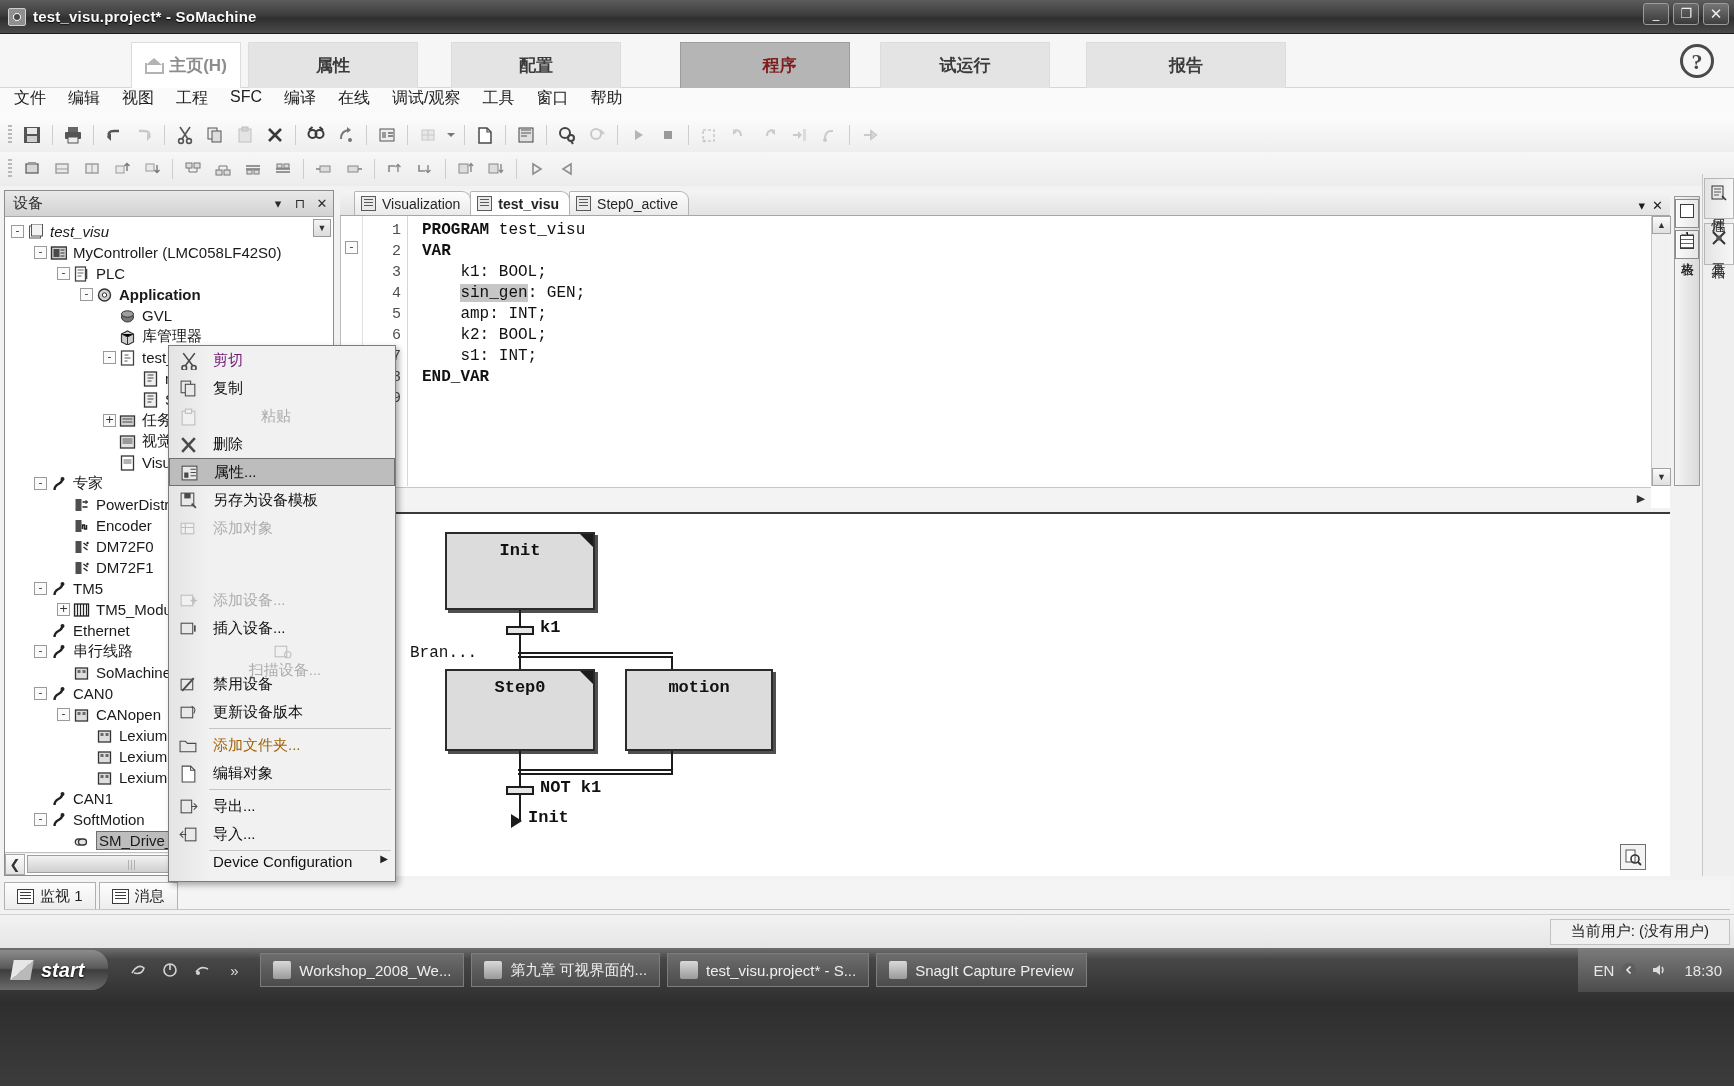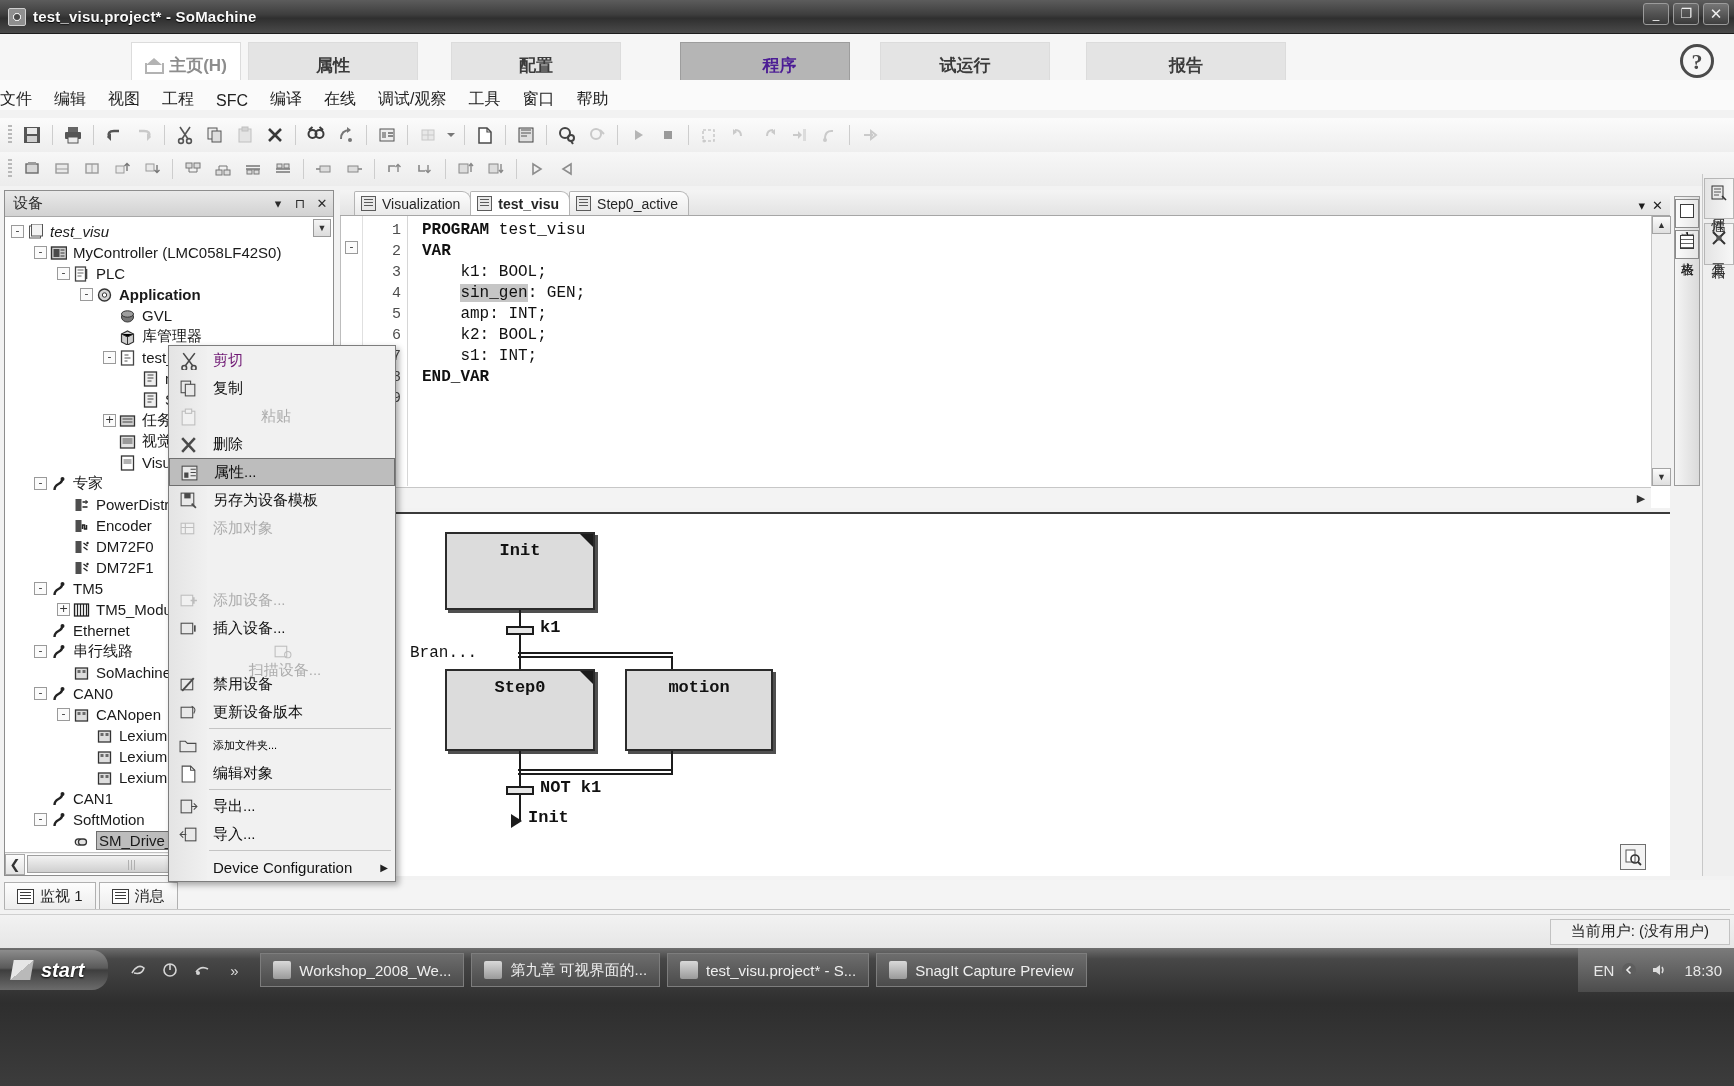--- a/index.html
+++ b/index.html
@@ -41,35 +41,35 @@
     position: absolute; left: 0; top: 34px; width: 1734px; height: 54px;
     background: #f6f6f6; border-bottom: 1px solid #d7d7d7;
   }
   .rtab {
     position: absolute; top: 8px; height: 46px;
     background: #e4e4e4; border: 1px solid #dcdcdc; border-bottom: none;
     font-size: 17px; color: #3b3b3b; font-weight: bold;
     display: flex; align-items: center; justify-content: center;
   }
   .rtab.active-home { background: #ffffff; color: #8d8d8d; font-weight: bold; }
-  .rtab.active-sel { background: #b5b5b5; border-color:#9d9d9d; color: #4c1d95; padding-left: 29px; }
+  .rtab.active-sel { background: #b5b5b5; border-color:#9d9d9d; color: #7f1d1d; padding-left: 29px; }
   .home-ico { width: 17px; height: 15px; margin-right: 7px; position: relative; flex:none; }
   .home-ico::before { content:""; position:absolute; left:0; top:5px; width:15px; height:9px;
      border:2px solid #b3b3b3; border-top:none; }
   .home-ico::after { content:""; position:absolute; left:1px; top:0px; width:0; height:0;
      border-left:8px solid transparent; border-right:8px solid transparent; border-bottom:7px solid #b3b3b3; }
   .help-ico {
     position: absolute; right: 20px; top: 10px; width: 34px; height: 34px; border-radius: 50%;
     border: 3px solid #4a4a4a; color: #4a4a4a; font-size: 22px; font-weight: bold;
     text-align: center; line-height: 29px; font-family: "Liberation Serif", serif;
   }
 
   
-  .menubar { position: absolute; left: 0; top: 80px; width: 1734px; height: 30px;
-    background: #fafafa; display: flex; align-items: flex-end; }
+  .menubar { position: absolute; left: 0; top: 88px; width: 1734px; height: 30px;
+    background: #fafafa; display: flex; align-items: flex-start; padding-left: 14px; }
   .menuitem { font-size: 16px; color: #222; margin-right: 22px; white-space: nowrap; }
 
   
   .toolbar { position: absolute; left: 0; width: 1734px; height: 34px;
      background: linear-gradient(to bottom,#fbfbfb,#eeeeee); display: flex; align-items: center; }
   .toolbar.t1 { top: 118px; }
   .toolbar.t2 { top: 152px; background: linear-gradient(to bottom,#f7f7f7,#ececec); }
   .tgrip { width: 4px; height: 20px; margin: 0 5px 0 8px;
      background: repeating-linear-gradient(to bottom, #b9b9b9 0 2px, transparent 2px 4px); }
   .tbtn { width: 28px; height: 26px; margin: 0 1px; position: relative;
@@ -1208,21 +1208,21 @@
           </span>
           <span style="font-size: 15px; padding-left: 6px; color: rgb(17, 17, 17); white-space: nowrap;">更新设备版本</span>
         </div>
         <div style="height: 1px; background: rgb(196, 196, 196); margin: 2px 4px 2px 40px;"></div>
         <div style="position: relative; height: 28px; display: flex; align-items: center;">
           <span style="width: 38px; display: flex; align-items: center; justify-content: center; flex: 0 0 auto;">
             <svg width="19" height="19" viewBox="0 0 18 18">
               <path d="M1 5 h5 l2 2 h8 v8 h-15 z" fill="#e9e9e9" stroke="#4a4a4a"></path>
             </svg>
           </span>
-          <span style="font-size: 11px; padding-left: 6px; color: #000000; white-space: nowrap;">添加文件夹...</span>
+          <span style="font-size: 15px; padding-left: 6px; color: #a16207; white-space: nowrap;">添加文件夹...</span>
         </div>
         <div style="position: relative; height: 28px; display: flex; align-items: center;">
           <span style="width: 38px; display: flex; align-items: center; justify-content: center; flex: 0 0 auto;">
             <svg width="19" height="19" viewBox="0 0 18 18">
               <path d="M3 2 h8 l4 4 v11 h-12 z" fill="#ffffff" stroke="#4a4a4a"></path>
               <path d="M11 2 v4 h4" fill="none" stroke="#4a4a4a"></path>
             </svg>
           </span>
           <span style="font-size: 15px; padding-left: 6px; color: rgb(17, 17, 17); white-space: nowrap;">编辑对象</span>
         </div>
@@ -1239,21 +1239,21 @@
         <div style="position: relative; height: 28px; display: flex; align-items: center;">
           <span style="width: 38px; display: flex; align-items: center; justify-content: center; flex: 0 0 auto;">
             <svg width="19" height="19" viewBox="0 0 18 18">
               <rect x="6" y="3" width="10" height="12" fill="#e9e9e9" stroke="#4a4a4a"></rect>
               <path d="M1 9 h6 M4 6 l-3 3 l3 3" stroke="#4a4a4a" fill="none"></path>
             </svg>
           </span>
           <span style="font-size: 15px; padding-left: 6px; color: rgb(17, 17, 17); white-space: nowrap;">导入...</span>
         </div>
         <div style="height: 1px; background: rgb(196, 196, 196); margin: 2px 4px 2px 40px;"></div>
-        <div style="position: relative; height: 28px; display: flex; align-items: center;">
+        <div style="position: relative; height: 28px; display: flex; align-items: flex-start;">
           <span style="width: 38px; display: flex; align-items: center; justify-content: center; flex: 0 0 auto;"></span>
           <span style="font-size: 15px; padding-left: 6px; color: rgb(17, 17, 17); white-space: nowrap;">Device Configuration</span>
           <span style="position: absolute; right: 7px; font-size: 10px; color: rgb(34, 34, 34);">▶</span>
         </div>
       </div>
   </div>
 
 </div>
 
 </body></html>

